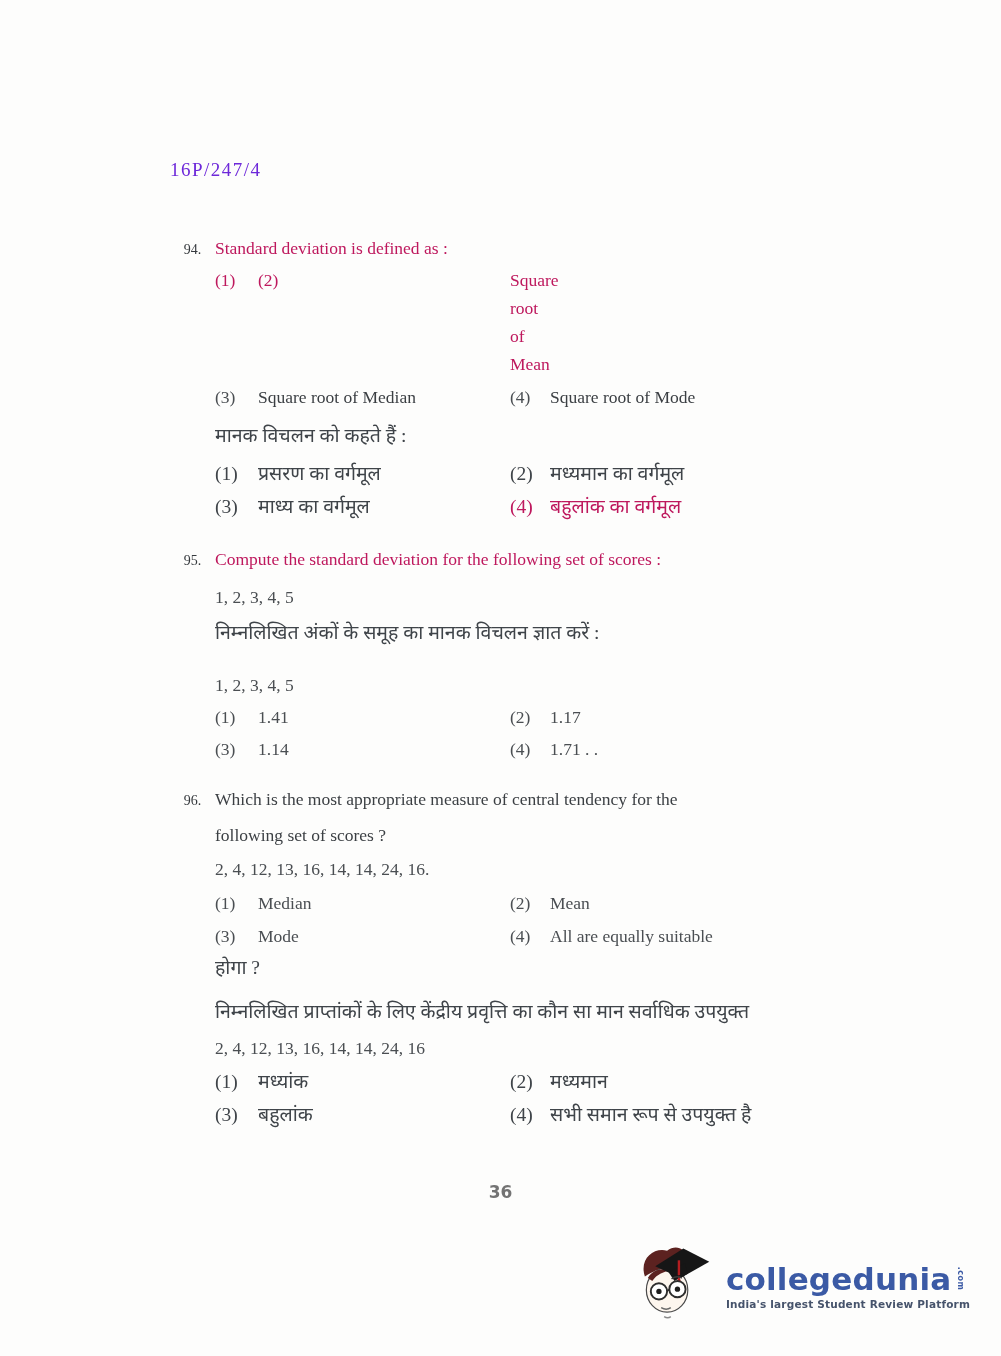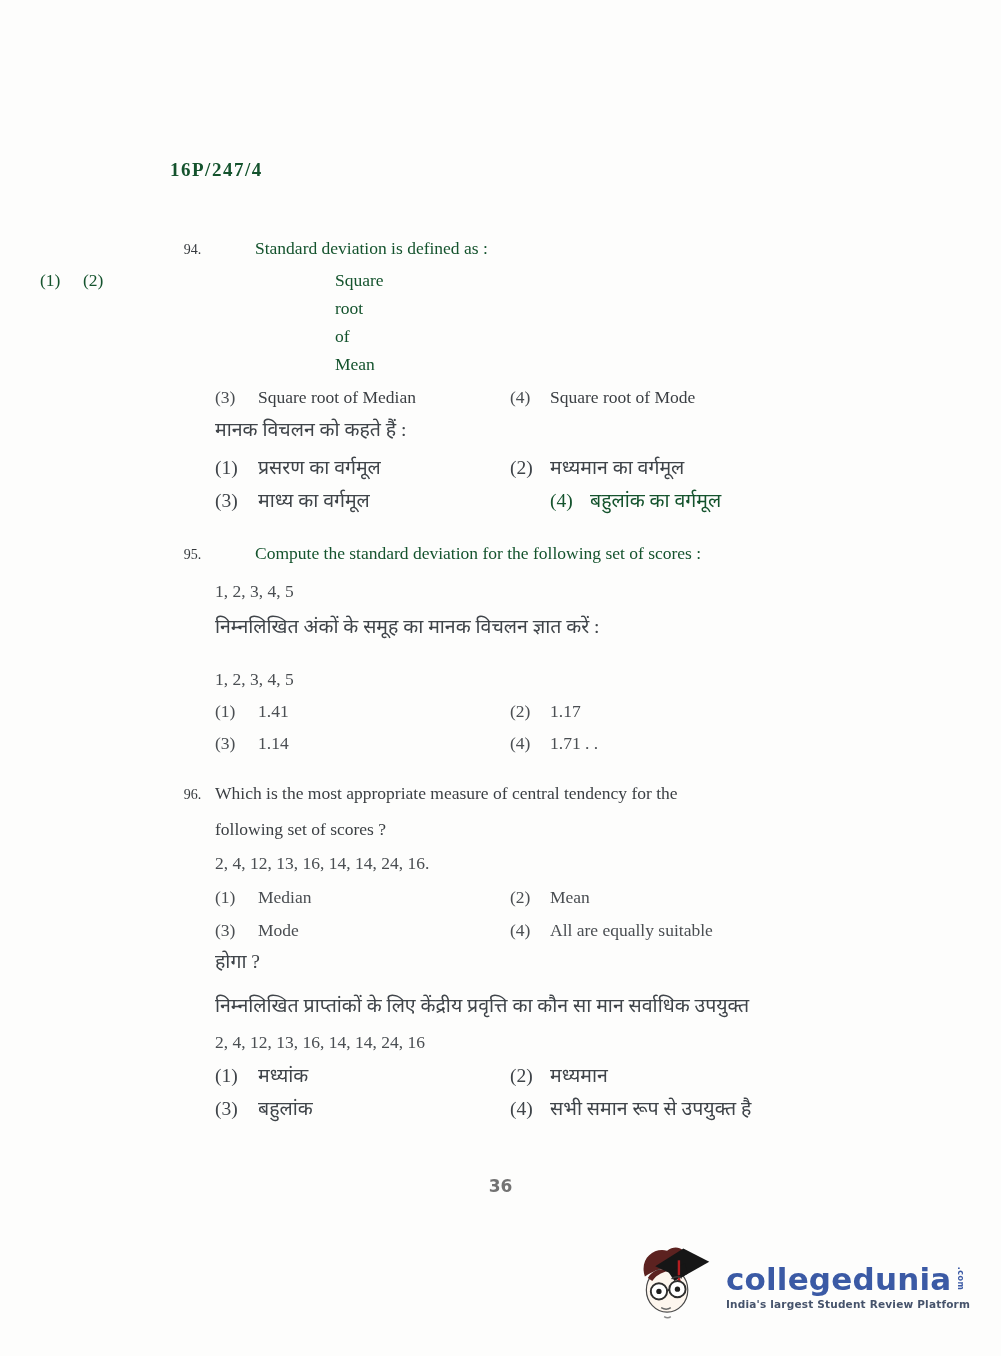--- a/index.html
+++ b/index.html
@@ -16,48 +16,48 @@
   .row  { line-height: 28px; font-size: 17.5px; }
   .hi   { line-height: 32px; font-size: 19.5px; color: #3f4449; }
   .indent  { margin-left: 215px; }
   .q-line  { margin-left: 170px; }
   .q-num   { display: inline-block; width: 45px; font-weight: 400; color: #35393d; font-size: 14px; text-align: center; }
   .opts {
     display: grid;
     grid-template-columns: 43px 252px 40px auto;
     margin-left: 215px;
   }
-  .faint { color: #14532d; margin-left: 40px; }
+  .faint { color: #be185d; }
   .dark  { color: #3b3f43; }
   .header-code {
     margin: 156px 0 0 170px;
-    font-weight: 700;
+    font-weight: 400;
     font-size: 19px;
     letter-spacing: 1.5px;
-    color: #14532d;
+    color: #6d28d9;
     line-height: 28px;
   }
   .page-number {
     margin-top: 47px;
     width: 100%;
     text-align: center;
     font-family: "DejaVu Sans", "Liberation Sans", sans-serif;
     font-weight: 700;
     font-size: 17px;
     color: #737373;
     line-height: 28px;
   }
   
   .mt-title94 { margin-top: 50px; }
   .mt2  { margin-top: 2px; }
   .mt4  { margin-top: 4px; }
   .mt5  { margin-top: 5px; }
   .mt6  { margin-top: 6px; }
   .mt8  { margin-top: 8px; }
-  .mt9  { margin-top: 3px; }
+  .mt9  { margin-top: 9px; }
   .mt12 { margin-top: 12px; }
   .mt22 { margin-top: 22px; }
   .mt1  { margin-top: 1px; }
   
   .brandmark {
     position: absolute;
     right: 28px;
     bottom: 26px;
     display: flex;
     align-items: center;

